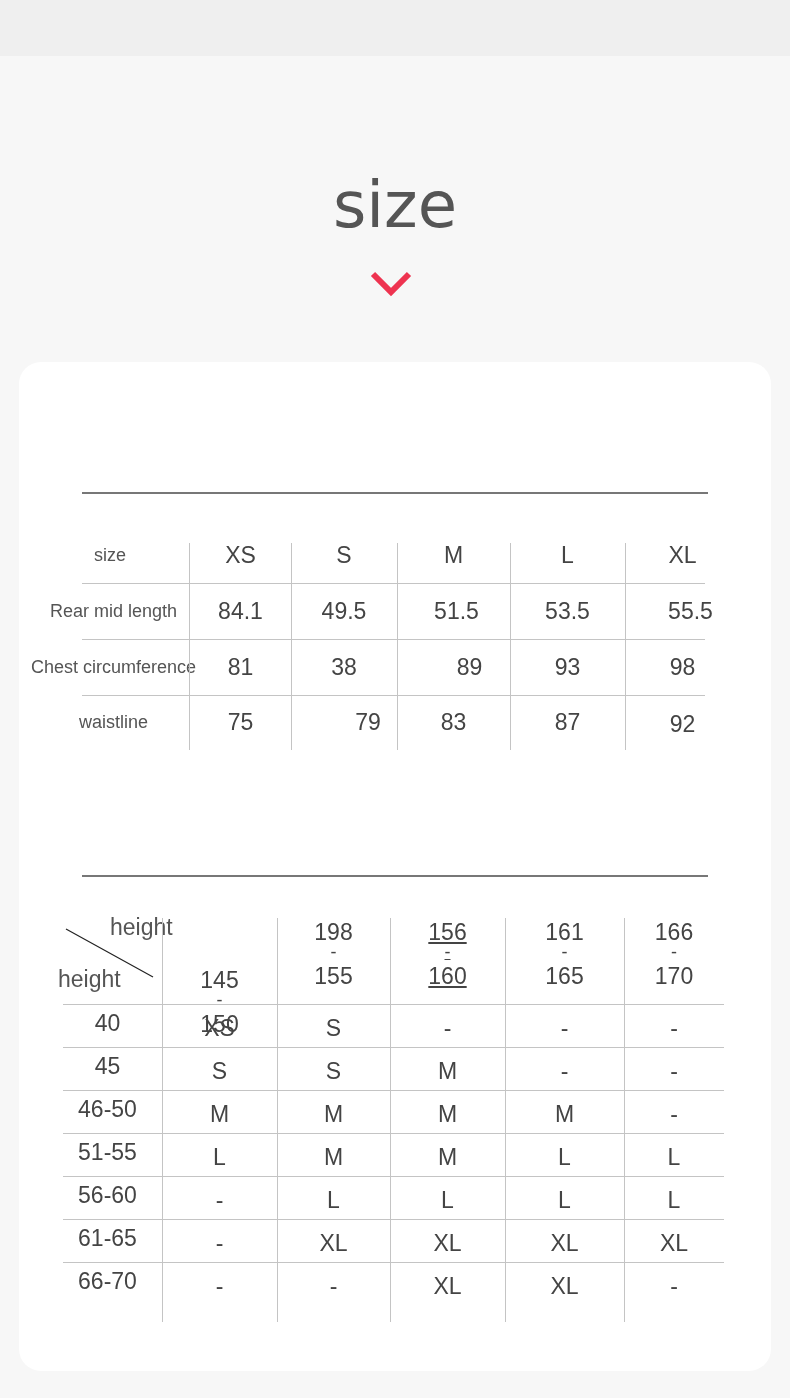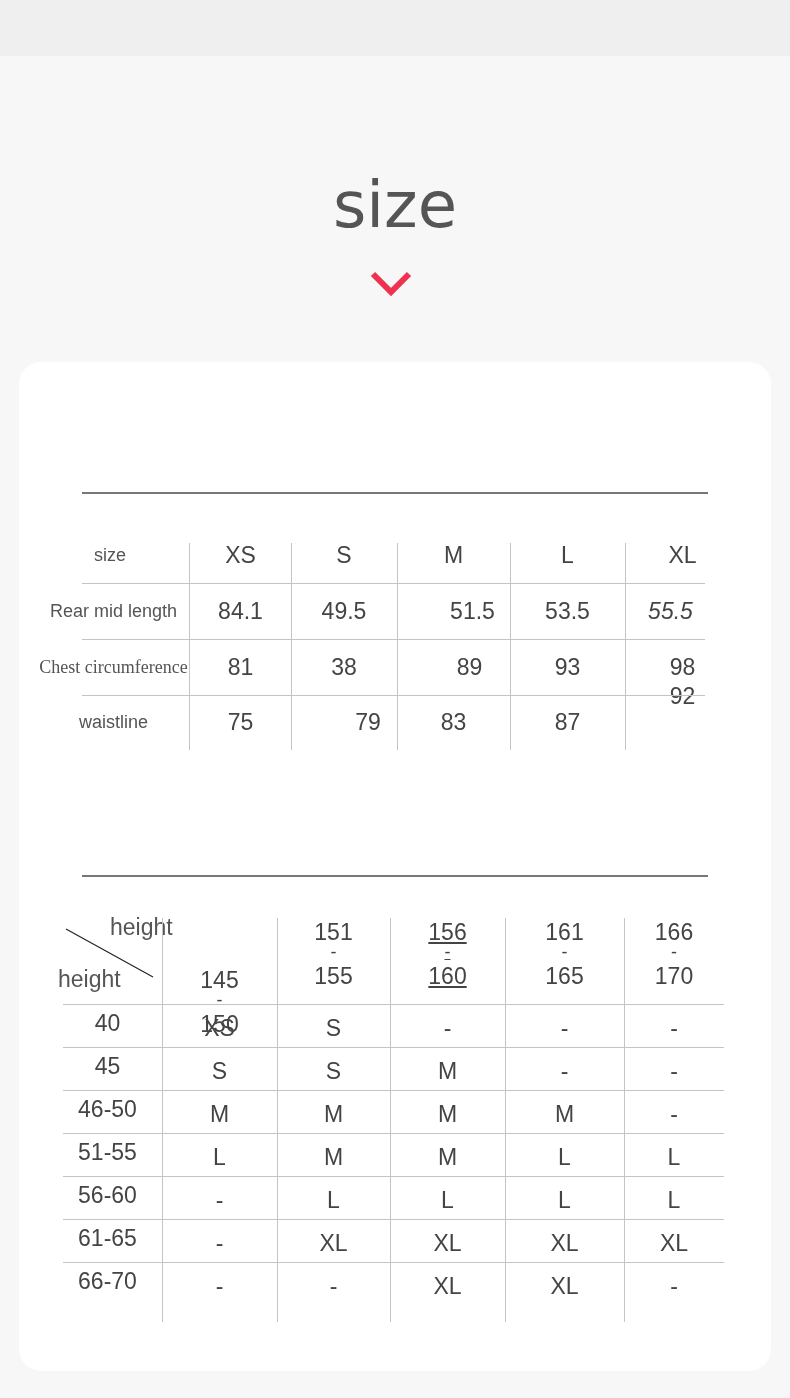--- a/index.html
+++ b/index.html
@@ -45,35 +45,35 @@
 <div id="mtable">
     <div class="cell label" style="left:30px; top:528px; width:160px; height:55px;">size</div>
     <div class="cell" style="left:190px; top:528px; width:101px; height:55px;">XS</div>
     <div class="cell" style="left:291px; top:528px; width:106px; height:55px;">S</div>
     <div class="cell" style="left:397px; top:528px; width:113px; height:55px;">M</div>
     <div class="cell" style="left:510px; top:528px; width:115px; height:55px;">L</div>
     <div class="cell" style="left:625px; top:528px; width:115px; height:55px;">XL</div>
     <div class="cell label" style="left:25px; top:583px; width:177px; height:56px;">Rear mid length</div>
     <div class="cell" style="left:190px; top:583px; width:101px; height:56px;">84.1</div>
     <div class="cell" style="left:291px; top:583px; width:106px; height:56px;">49.5</div>
-    <div class="cell" style="left:416px; top:583px; width:113px; height:56px;text-align:center;">51.5</div>
+    <div class="cell" style="left:400px; top:583px; width:113px; height:56px;text-align:center;">51.5</div>
     <div class="cell" style="left:510px; top:583px; width:115px; height:56px;">53.5</div>
-    <div class="cell" style="left:613px; top:583px; width:115px; height:56px;font-style:italic;">55.5</div>
-    <div class="cell label" style="left:25px; top:639px; width:177px; height:56px;font-family:Liberation Serif, serif;">Chest circumference</div>
+    <div class="cell" style="left:633px; top:583px; width:115px; height:56px;">55.5</div>
+    <div class="cell label" style="left:25px; top:639px; width:177px; height:56px;">Chest circumference</div>
     <div class="cell" style="left:190px; top:639px; width:101px; height:56px;">81</div>
     <div class="cell" style="left:291px; top:639px; width:106px; height:56px;">38</div>
     <div class="cell" style="left:397px; top:639px; width:113px; height:56px;padding-left:32px;">89</div>
     <div class="cell" style="left:510px; top:639px; width:115px; height:56px;">93</div>
     <div class="cell" style="left:625px; top:639px; width:115px; height:56px;">98</div>
     <div class="cell label" style="left:25px; top:695px; width:177px; height:55px;">waistline</div>
     <div class="cell" style="left:190px; top:695px; width:101px; height:55px;">75</div>
     <div class="cell" style="left:291px; top:695px; width:106px; height:55px;padding-left:48px;">79</div>
     <div class="cell" style="left:397px; top:695px; width:113px; height:55px;">83</div>
     <div class="cell" style="left:510px; top:695px; width:115px; height:55px;">87</div>
-    <div class="cell" style="left:625px; top:669px; width:115px; height:55px;">92</div>
+    <div class="cell" style="left:625px; top:697px; width:115px; height:55px;">92</div>
     <div class="vline" style="left:189px; top:543px; height:207px;"></div>
     <div class="vline" style="left:291px; top:543px; height:207px;"></div>
     <div class="vline" style="left:397px; top:543px; height:207px;"></div>
     <div class="vline" style="left:510px; top:543px; height:207px;"></div>
     <div class="vline" style="left:625px; top:543px; height:207px;"></div>
     <div class="hline" style="left:82px; top:583px; width:623px;"></div>
     <div class="hline" style="left:82px; top:639px; width:623px;"></div>
     <div class="hline" style="left:82px; top:695px; width:623px;"></div>
   </div>
 
@@ -84,21 +84,21 @@
       <line x1="6" y1="7" x2="93" y2="55" stroke="#222" stroke-width="1.2"></line>
     </svg>
     <div class="cell" style="left:110px; top:912px; height:30px; justify-content:flex-start; color:#555;">height</div>
     <div class="cell" style="left:58px; top:964px; height:30px; justify-content:flex-start; color:#555;">height</div>
     <div class="hdr-num" style="left:179.5px; top:968px;">
       <div>145</div>
       <div class="dash">-</div>
       <div>150</div>
     </div>
     <div class="hdr-num" style="left:293.5px; top:920px;">
-      <div>151</div>
+      <div>198</div>
       <div class="dash">-</div>
       <div>155</div>
     </div>
     <div class="hdr-num" style="left:407.5px; top:920px;text-decoration:underline;">
       <div>156</div>
       <div class="dash">-</div>
       <div>160</div>
     </div>
     <div class="hdr-num" style="left:524.5px; top:920px;">
       <div>161</div>

